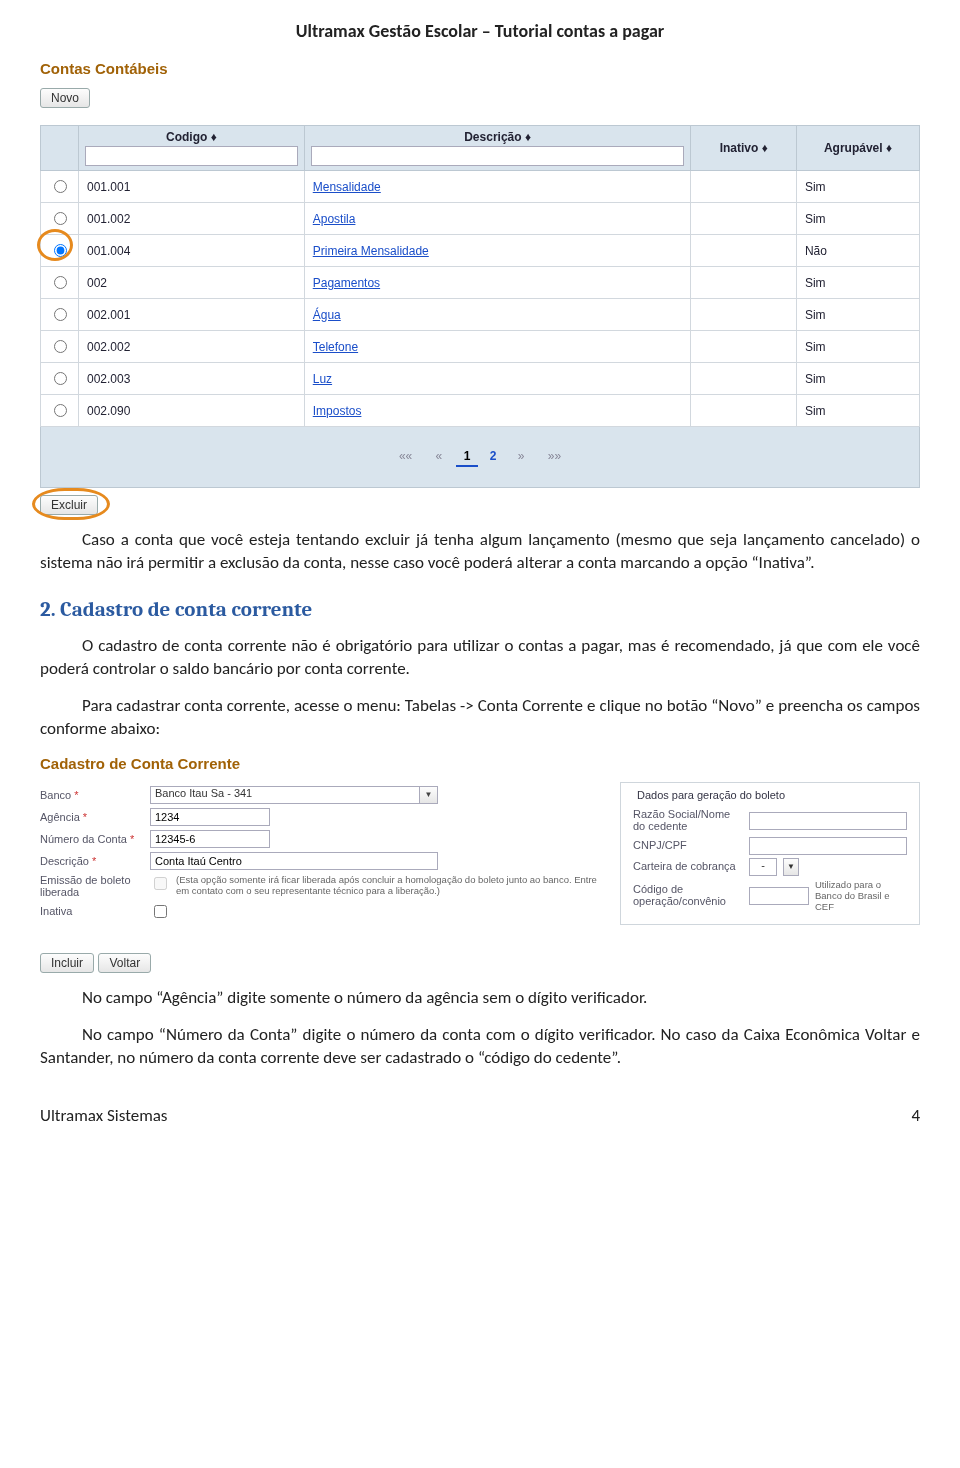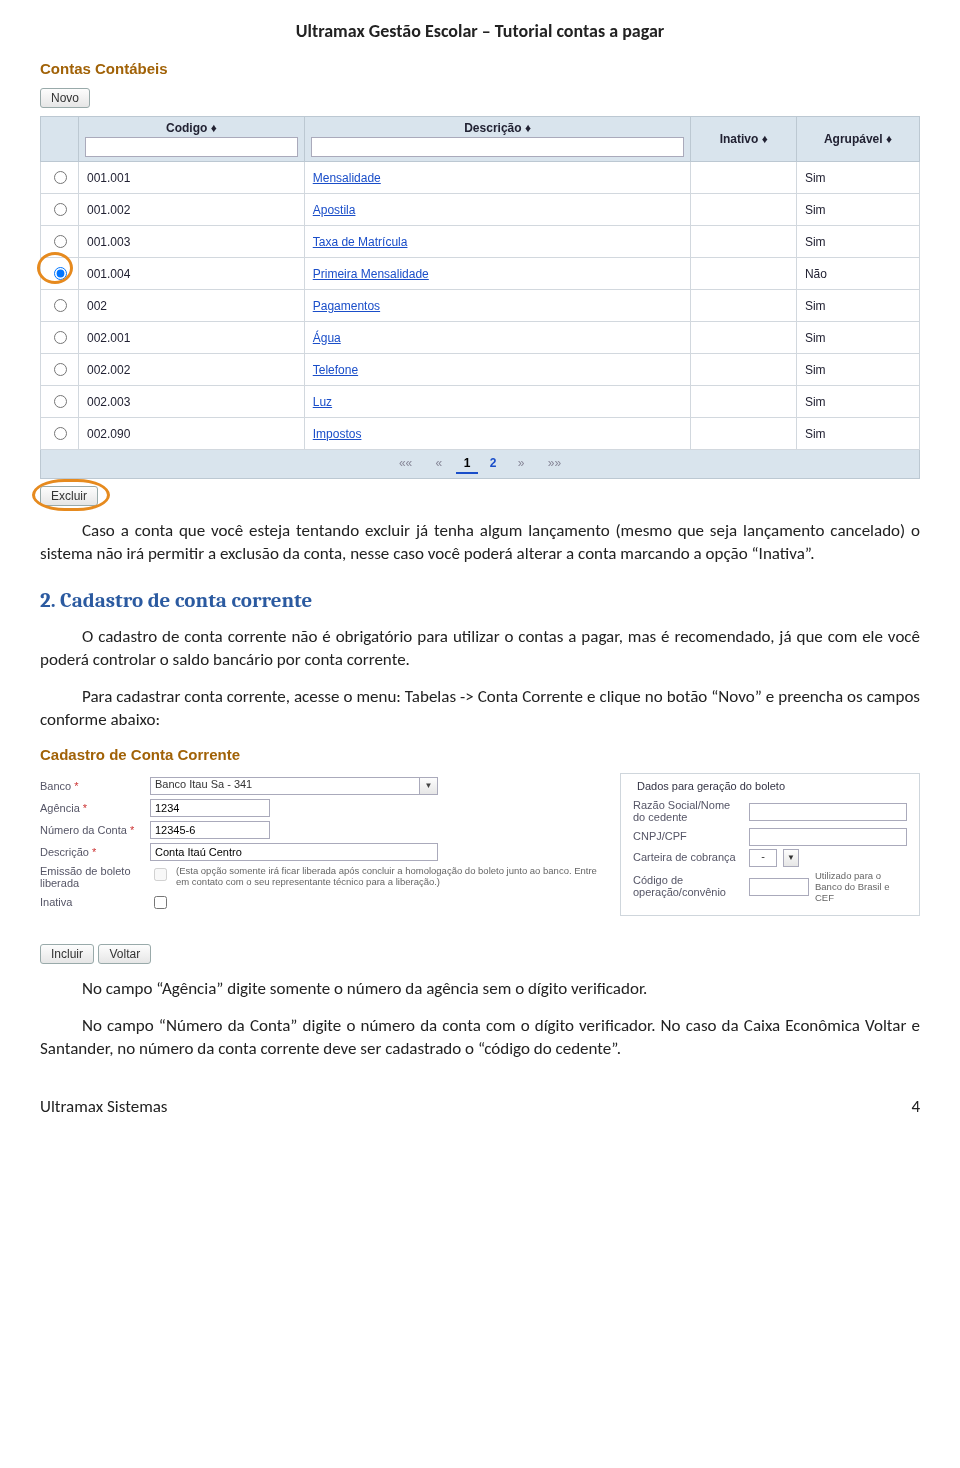--- a/index.html
+++ b/index.html
@@ -35,21 +35,21 @@
     border-radius: 3px;
     color: #333;
     font-family: Arial, sans-serif;
   }
   
   .sstable {
     width: 100%;
     border-collapse: collapse;
     font-family: Arial, sans-serif;
     font-size: 12px;
-    margin-top: 8px;
+    margin-top: 17px;
   }
   .sstable th {
     background: #d9e4ed;
     border: 1px solid #bcc8d2;
     padding: 4px 6px;
     font-weight: bold;
     color: #223;
     vertical-align: middle;
   }
   .sstable th .filter-input {
@@ -80,21 +80,21 @@
     left: -4px; top: -6px;
     width: 36px; height: 32px;
     border: 3px solid #e68a1e;
     border-radius: 50%;
     pointer-events: none;
   }
   .pager-row td {
     background: #d9e4ed;
     text-align: center;
     font-family: Arial, sans-serif;
-    padding: 4px 0;
+    padding: 20px 0;
     border: 1px solid #bcc8d2;
   }
   .pager-row .pg {
     display: inline-block;
     padding: 2px 8px;
     color: #1a4ec9;
     font-weight: bold;
   }
   .pager-row .pg.active {
     border-bottom: 2px solid #1a4ec9;
@@ -232,27 +232,20 @@
             <td>Sim</td>
           </tr>
           <tr>
             <td class="radio-wrap" style="position:relative"><input type="radio" class="radio" name="rsel" style=""></td>
             <td>001.002</td>
             <td class="linkcell"><span>Apostila</span></td>
             <td></td>
             <td>Sim</td>
           </tr>
           <tr>
-            <td class="radio-wrap" style="position:relative"><input type="radio" class="radio" name="rsel" style=""></td>
-            <td>001.003</td>
-            <td class="linkcell"><span>Taxa de Matrícula</span></td>
-            <td></td>
-            <td>Sim</td>
-          </tr>
-          <tr>
             <td class="radio-wrap" style="position:relative"><input type="radio" class="radio" name="rsel" checked="" style=""><div class="circle-highlight"></div></td>
             <td>001.004</td>
             <td class="linkcell"><span>Primeira Mensalidade</span></td>
             <td></td>
             <td>Não</td>
           </tr>
           <tr>
             <td class="radio-wrap" style="position:relative"><input type="radio" class="radio" name="rsel" style=""></td>
             <td>002</td>
             <td class="linkcell"><span>Pagamentos</span></td>

